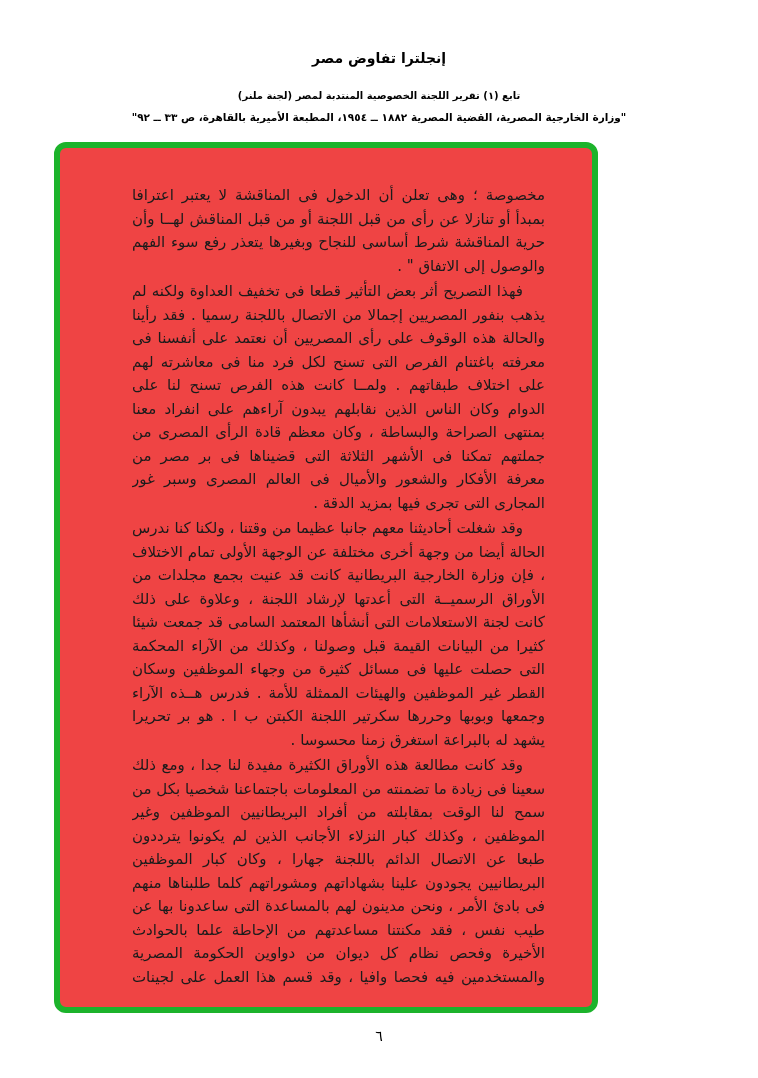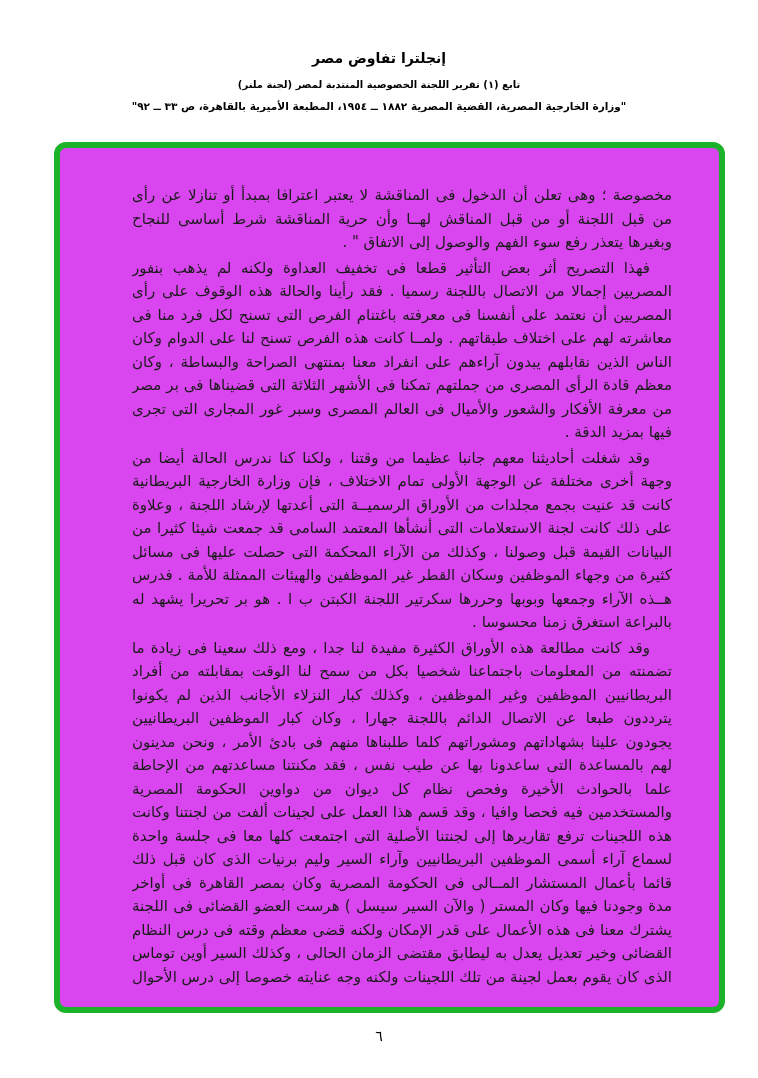--- a/index.html
+++ b/index.html
@@ -10,38 +10,38 @@
     font-family:"DejaVu Sans",sans-serif;
     overflow:hidden;
   }
   
   .header{
     position:absolute;top:50px;left:0;right:0;
     text-align:center;direction:rtl;color:#000;
   }
   .header-title{
     font-size:14px;font-weight:bold;letter-spacing:0;
-    margin-bottom:13px;
+    margin-bottom:24px;
   }
   .header-subtitle{
     font-size:10px;font-weight:bold;
     margin-bottom:10px;
   }
   .header-source{
     font-size:10.5px;font-weight:bold;
   }
   
   .frame{
     position:absolute;
     left:54px;top:142px;
-    width:671px;height:871px;
+    width:544px;height:871px;
     border:6px solid #1cb32b;
     border-radius:12px;
     box-sizing:border-box;
-    background:#d946ef;
+    background:#ef4444;
   }
   
   .scan{
     position:absolute;
     top:36px;right:47px;left:72px;
     height:802px;
     overflow:hidden;
     direction:rtl;
     text-align:justify;
     font-size:15px;

